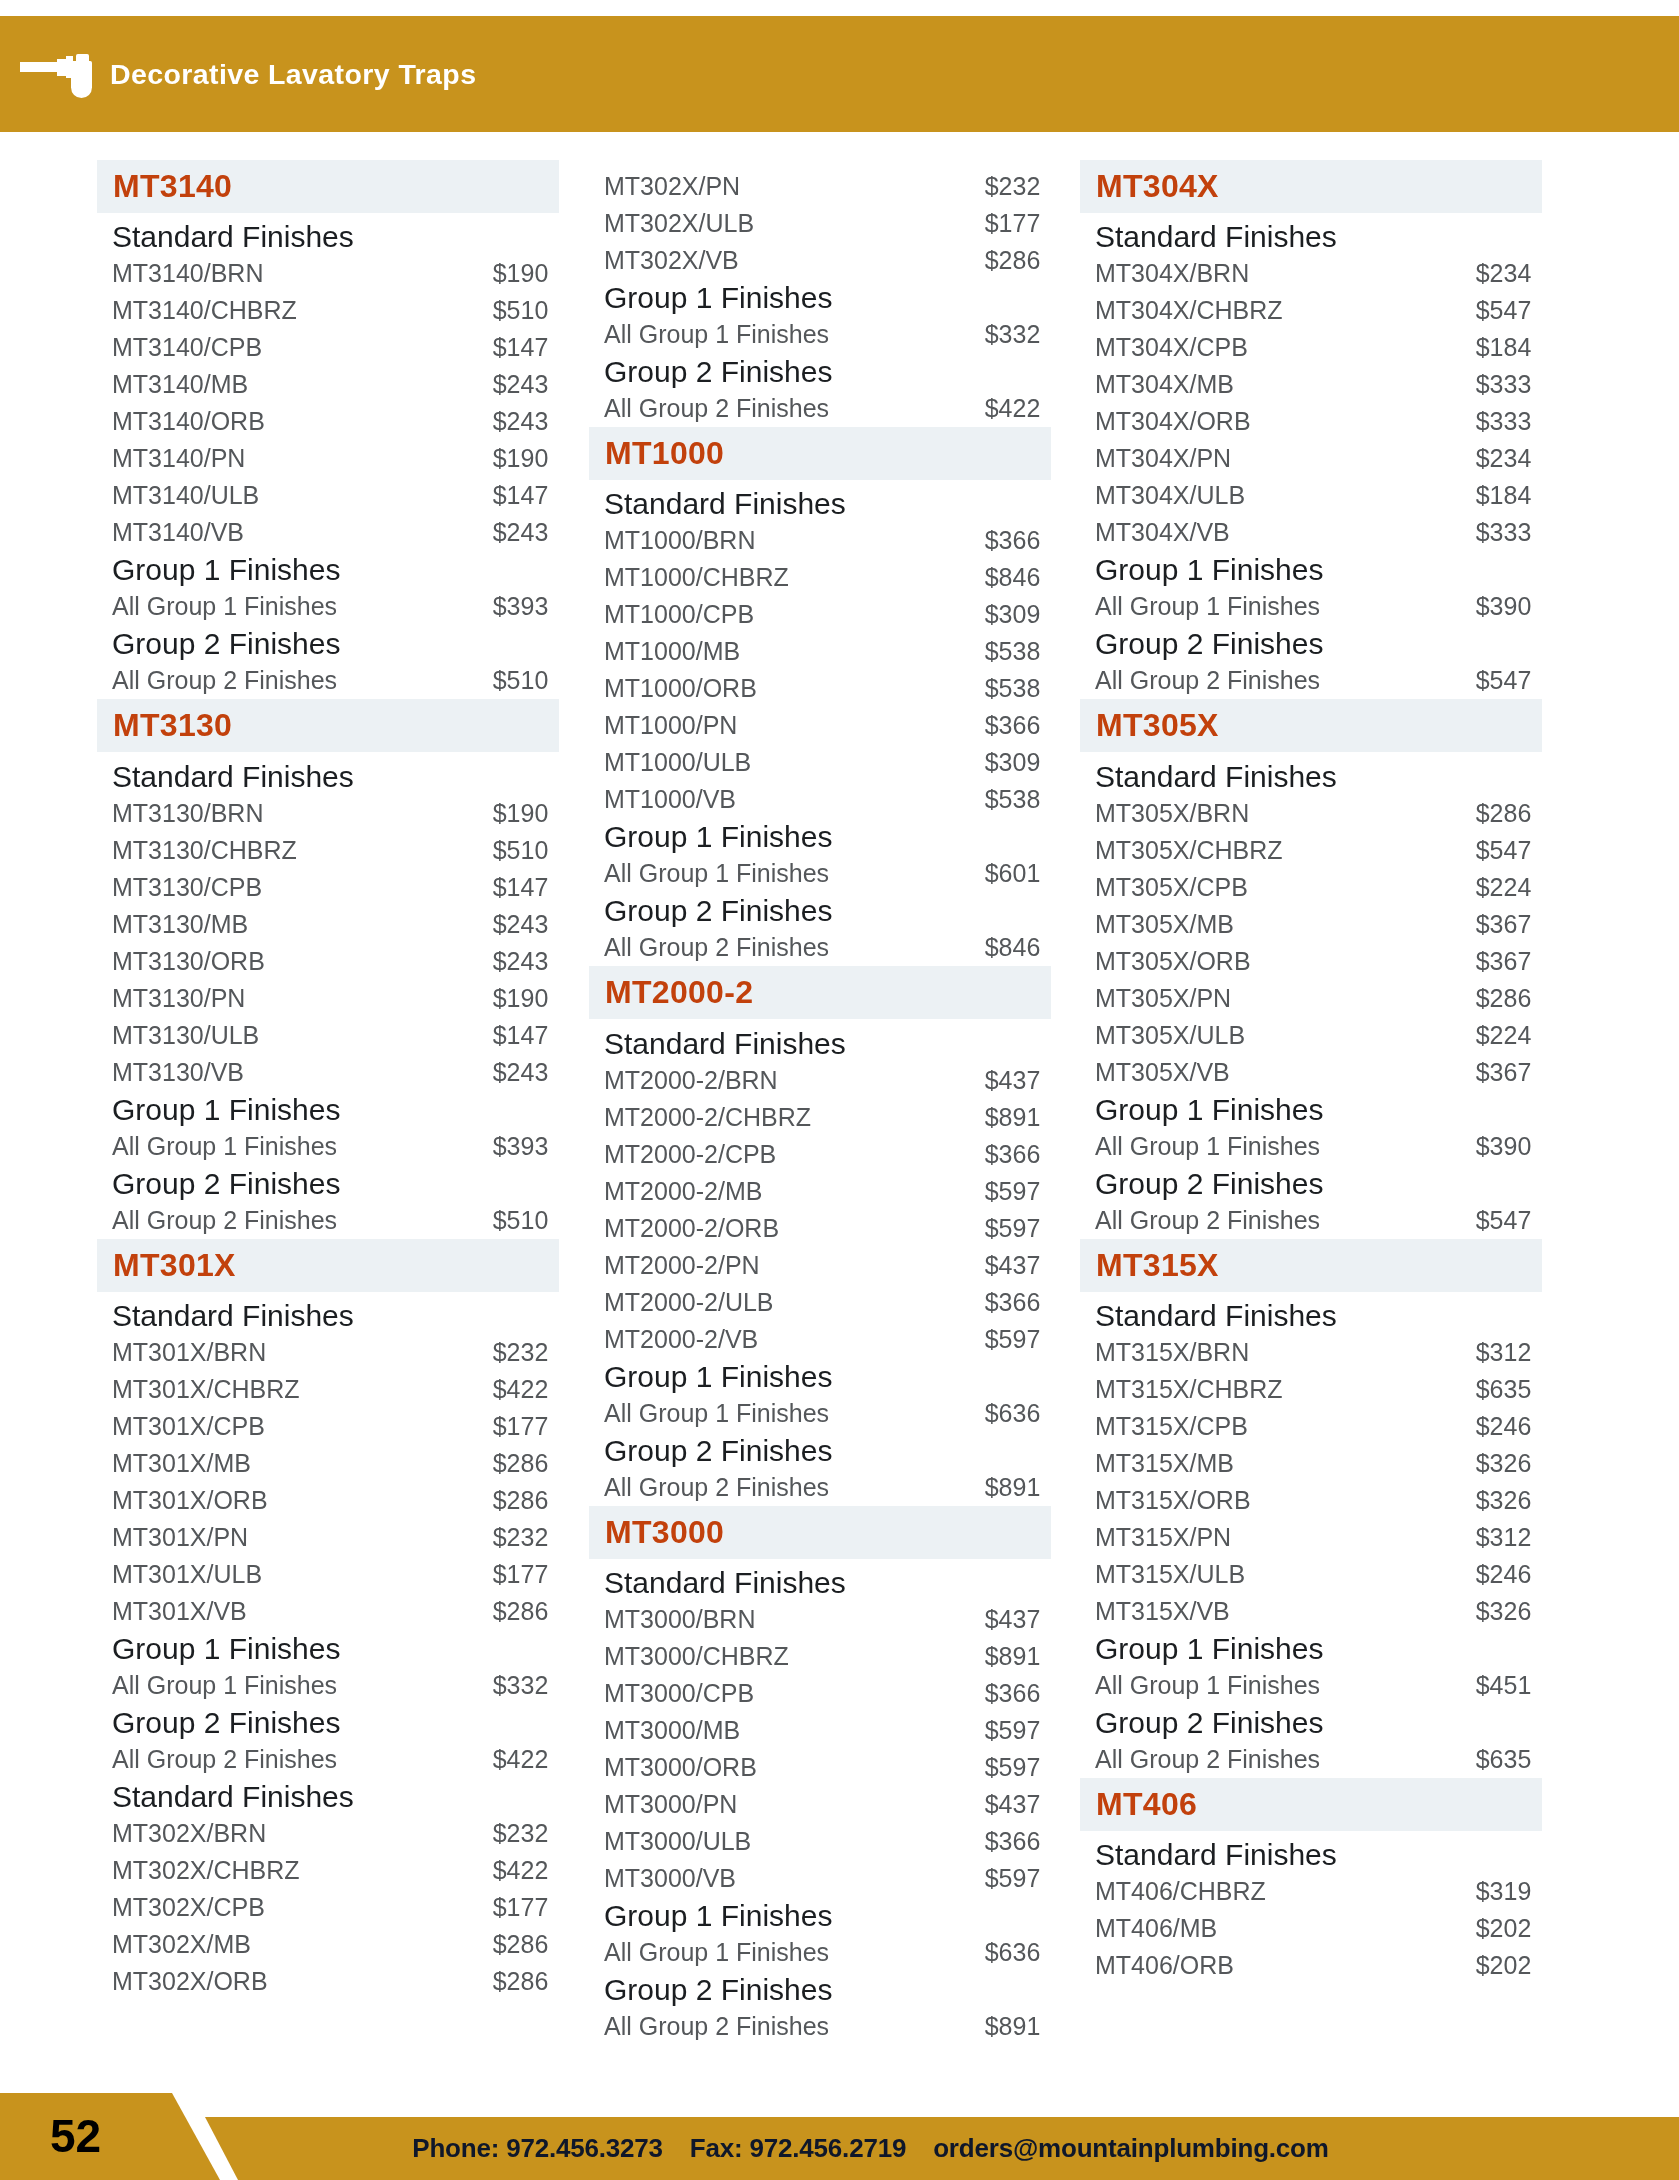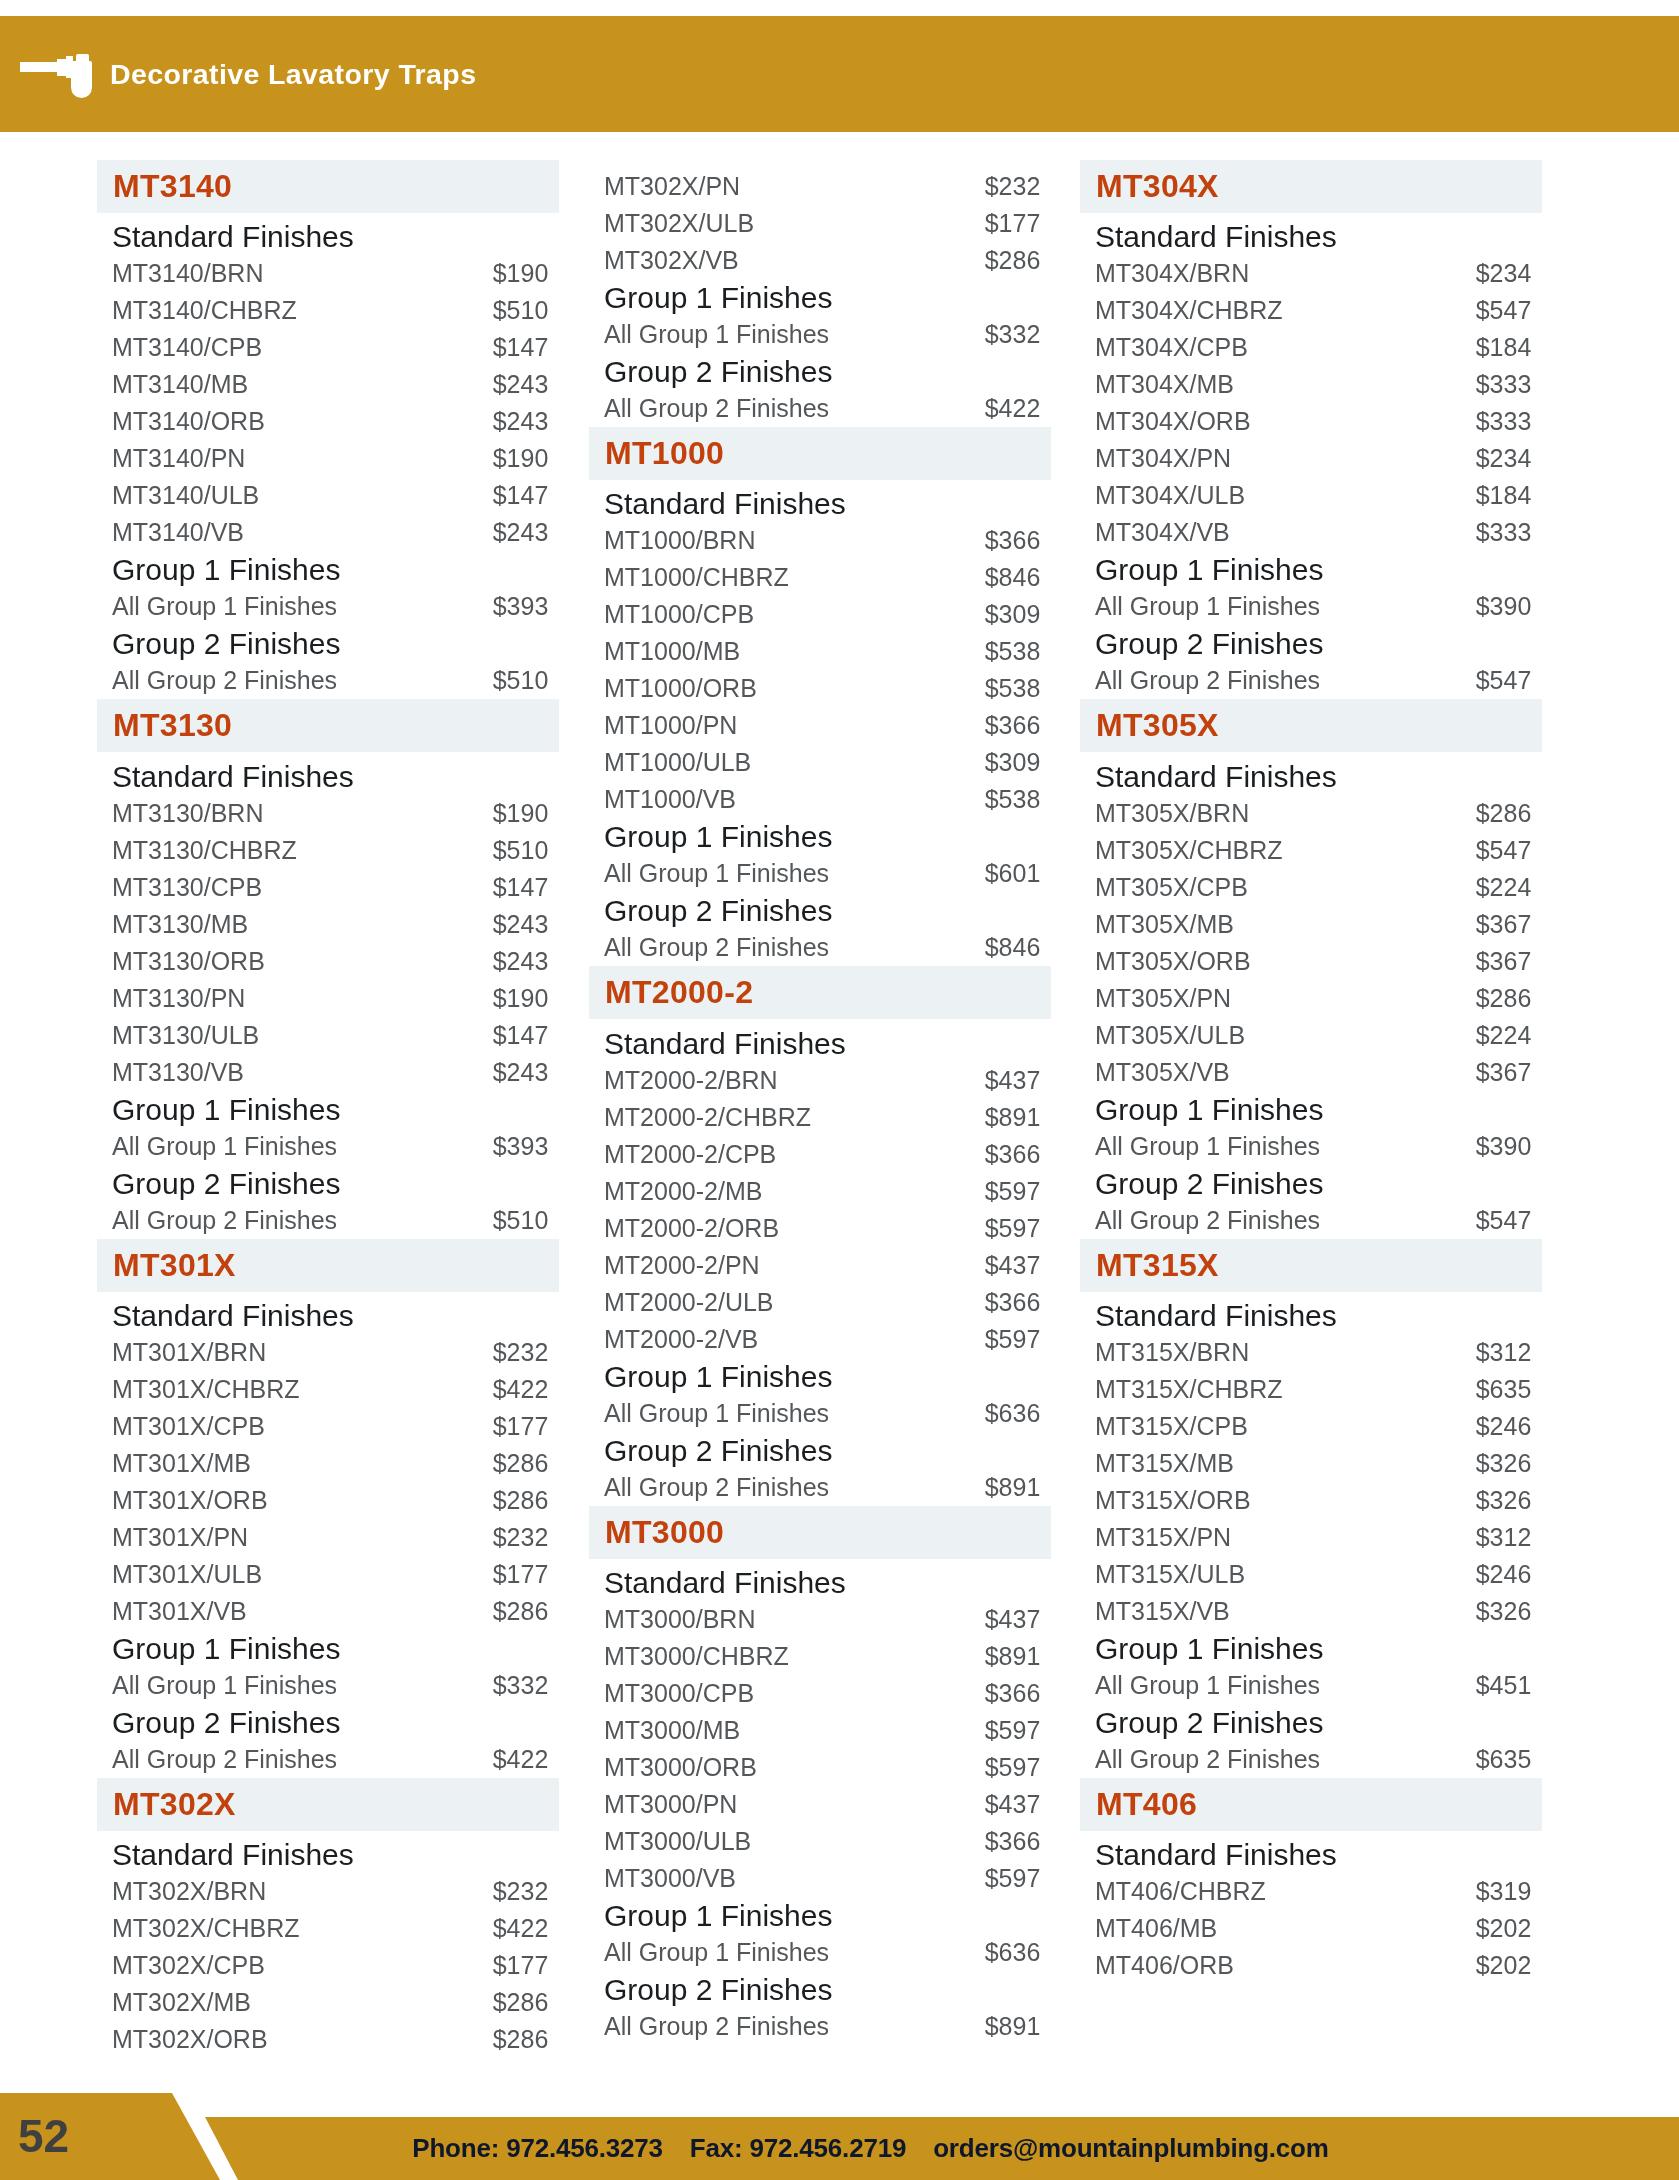--- a/index.html
+++ b/index.html
@@ -44,22 +44,22 @@
     display:flex;justify-content:space-between;
     font-size:25px;color:#54575A;
   }
   .row .prc{text-align:right;}
   
   .pagenum-block{
     position:absolute;left:0;top:2093px;width:220px;height:87px;background:#C8931D;
     clip-path:polygon(0 0,172px 0,220px 87px,0 87px);
   }
   .pagenum-block span{
-    position:absolute;left:18px;top:0;line-height:86px;
-    font-size:46px;font-weight:bold;color:#404040;
+    position:absolute;left:50px;top:0;line-height:86px;
+    font-size:46px;font-weight:bold;color:#000000;
   }
   .footer-bar{
     position:absolute;left:205px;top:2117px;width:1475px;height:63px;background:#C8931D;
     clip-path:polygon(0 0,1475px 0,1475px 63px,33px 63px);
     display:flex;align-items:center;justify-content:center;column-gap:27px;
     padding-right:144px;box-sizing:border-box;
   }
   .footer-bar span{
     font-size:26px;font-weight:bold;color:#0f172a;letter-spacing:-0.2px;white-space:nowrap;
   }
@@ -213,23 +213,20 @@
         <div class="subhead">Group 1 Finishes</div>
         <div class="row">
           <span class="lbl">All Group 1 Finishes</span>
           <span class="prc">$332</span>
         </div>
         <div class="subhead">Group 2 Finishes</div>
         <div class="row">
           <span class="lbl">All Group 2 Finishes</span>
           <span class="prc">$422</span>
         </div>
-        <div class="sec-head">
-          <div class="sec-title">MT302X</div>
-        </div>
         <div class="subhead">Standard Finishes</div>
         <div class="row">
           <span class="lbl">MT302X/BRN</span>
           <span class="prc">$232</span>
         </div>
         <div class="row">
           <span class="lbl">MT302X/CHBRZ</span>
           <span class="prc">$422</span>
         </div>
         <div class="row">

